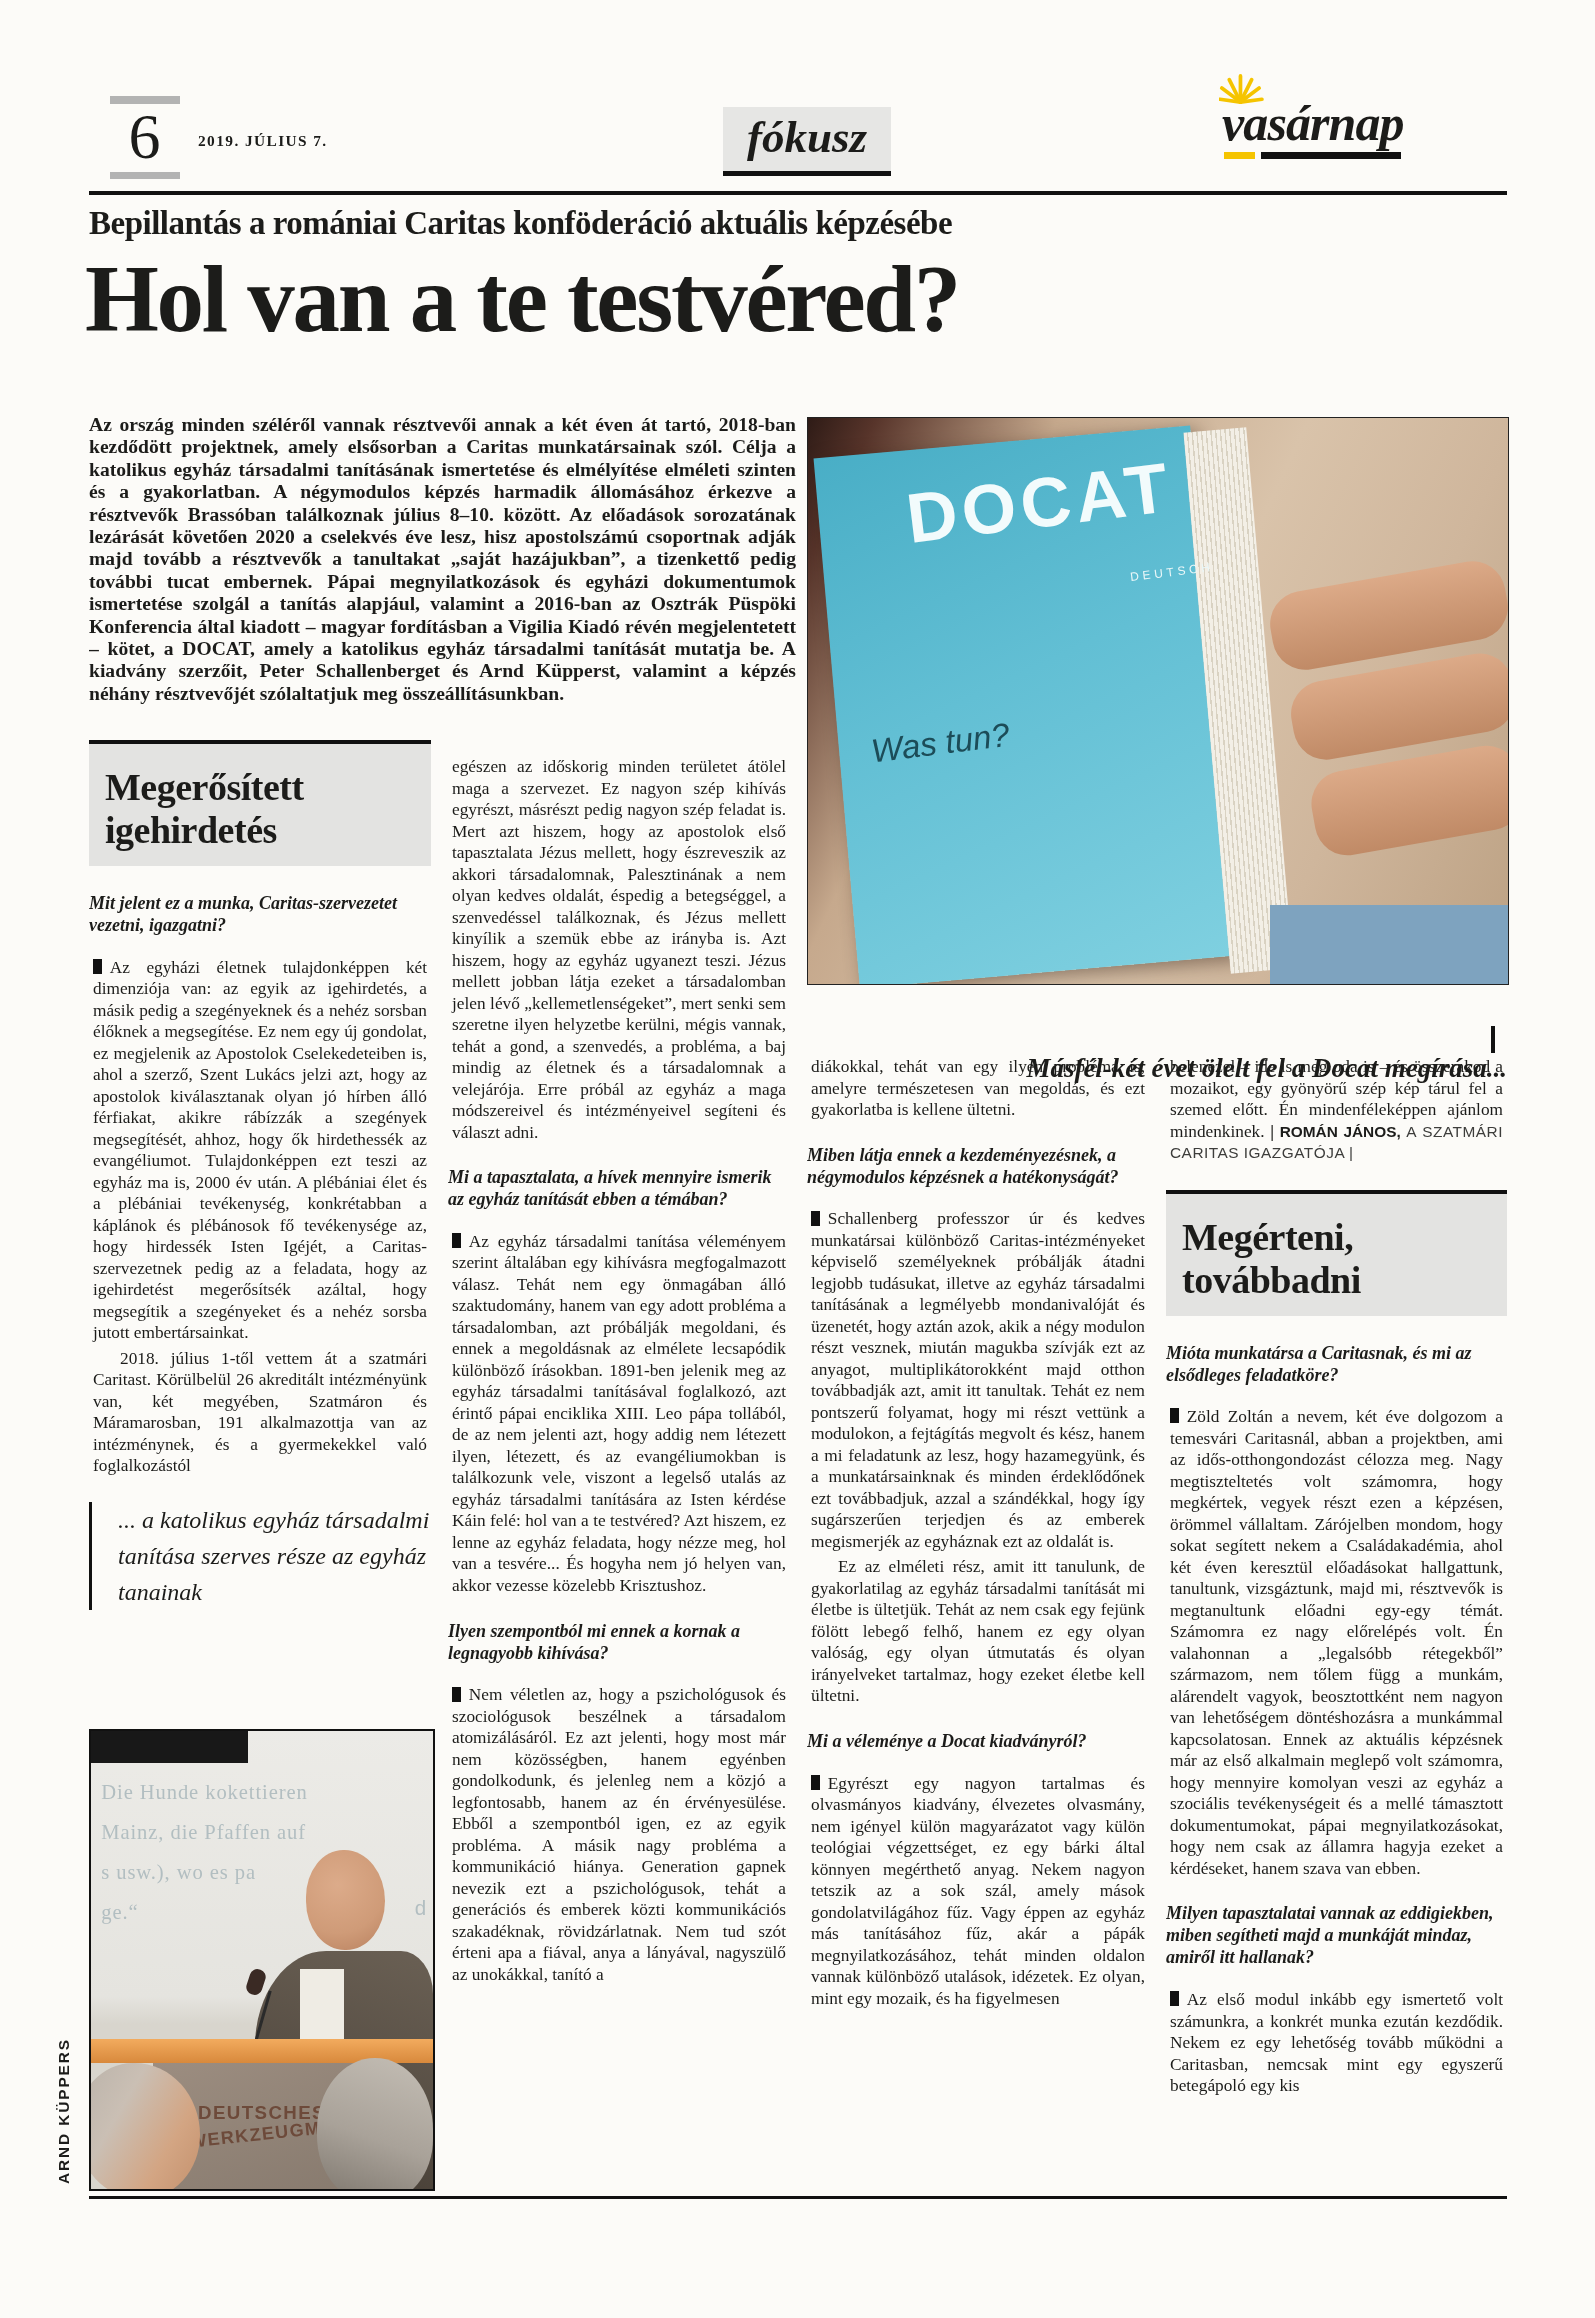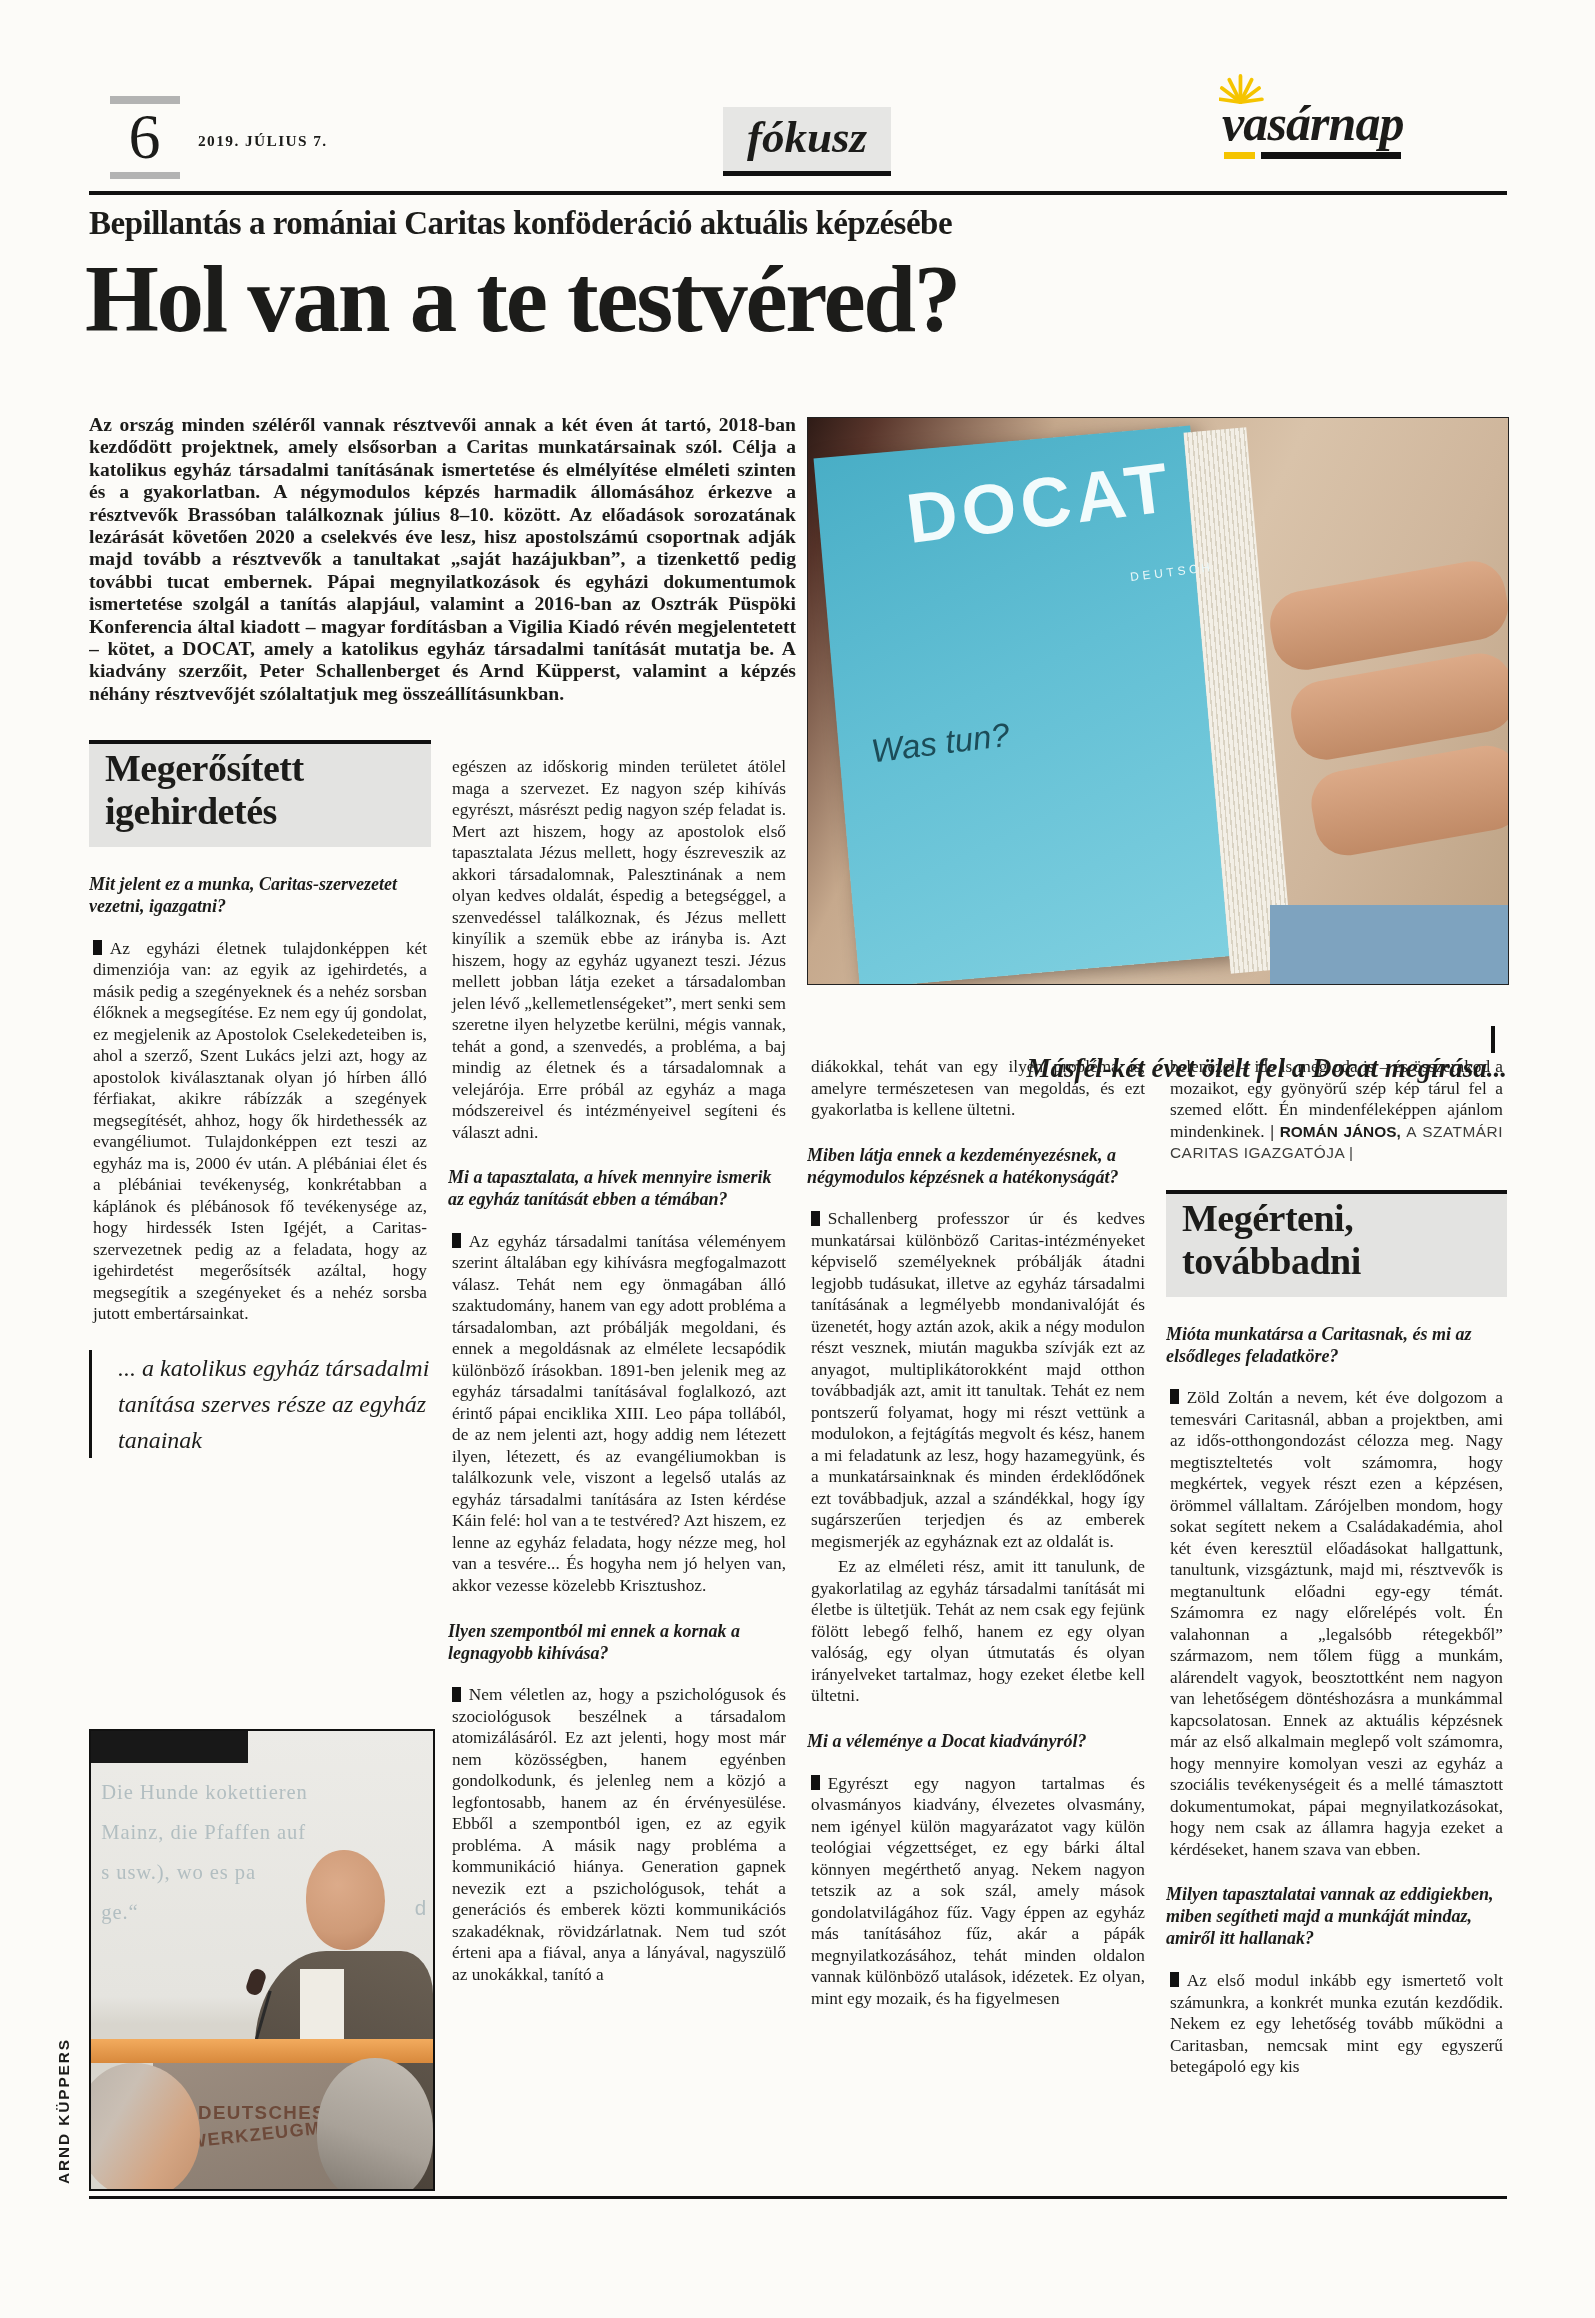--- a/index.html
+++ b/index.html
@@ -32,21 +32,21 @@
         font-weight:bold;line-height:22.4px;text-align:justify;overflow:hidden;}
 
   
   .col{position:absolute;overflow:hidden;font-size:17.3px;line-height:21.5px;text-align:justify;}
   .col p{margin:4px;}
   .q{font-weight:bold;font-style:italic;font-size:18px;line-height:22px;margin:23.4px 0 20.6px !important;
      text-align:left;}
   .indent{text-indent:27px;}
   .marker{display:inline-block;width:9.3px;height:15px;background:#111;margin-right:7.5px;
           vertical-align:-1.4px;}
-  .section-head{background:#e3e3e1;border-top:4.7px solid #111;padding:3px 16px 14px;
+  .section-head{background:#e3e3e1;border-top:4.7px solid #111;padding:22px 16px 14px;
         font-weight:bold;font-size:38px;line-height:43px;letter-spacing:-0.5px;text-align:left;
         margin-bottom:26px;}
   .pullquote{margin-top:25px;border-left:3.3px solid #111;padding-left:26px;font-style:italic;
         font-size:24px;line-height:36px;text-align:left;}
   .attr-sep{font-weight:bold;}
   .attr-name{font-family:"Liberation Sans","DejaVu Sans",sans-serif;font-weight:bold;font-size:15.4px;}
   .attr-role{font-family:"Liberation Sans","DejaVu Sans",sans-serif;font-size:15.4px;color:#3d3d3b;
         letter-spacing:0.5px;}
 
   .col1{left:89px;top:740px;width:342px;height:986px;}
@@ -172,20 +172,21 @@
   </div>
   <div class="cap-row">
     <span class="cap-bar"></span>
     <span class="caption">Másfél-két évet ölelt fel a Docat megírása...</span>
   </div>
 
   <div class="col col1">
     <div class="section-head">Megerősített igehirdetés</div>
     <p class="q">Mit jelent ez a munka, Caritas-szervezetet vezetni, igazgatni?</p>
     <p><span class="marker"></span><span>Az egyházi életnek tulajdonképpen két dimenziója van: az egyik az igehirdetés, a másik pedig a szegényeknek és a nehéz sorsban élőknek a megsegítése. Ez nem egy új gondolat, ez megjelenik az Apostolok Cselekedeteiben is, ahol a szerző, Szent Lukács jelzi azt, hogy az apostolok kiválasztanak olyan jó hírben álló férfiakat, akikre rábízzák a szegények megsegítését, ahhoz, hogy ők hirdethessék az evangéliumot. Tulajdonképpen ezt teszi az egyház ma is, 2000 év után. A plébániai élet és a plébániai tevékenység, konkrétabban a káplánok és plébánosok fő tevékenysége az, hogy hirdessék Isten Igéjét, a Caritas-szervezetnek pedig az a feladata, hogy az igehirdetést megerősítsék azáltal, hogy megsegítik a szegényeket és a nehéz sorsba jutott embertársainkat.</span></p>
+    <p class="indent">2018. július 1-től vettem át a szatmári Caritast. Körülbelül 26 akreditált intézményünk van, két megyében, Szatmáron és Máramarosban, 191 alkalmazottja van az intézménynek, és a gyermekekkel való foglalkozástól</p>
     <div class="pullquote">... a katolikus egyház társadalmi tanítása szerves része az egyház tanainak</div>
   </div>
 
   <div class="col col2">
     <p>egészen az időskorig minden területet átölel maga a szervezet. Ez nagyon szép kihívás egyrészt, másrészt pedig nagyon szép feladat is. Mert azt hiszem, hogy az apostolok első tapasztalata Jézus mellett, hogy észreveszik az akkori társadalomnak, Palesztinának a nem olyan kedves oldalát, éspedig a betegséggel, a szenvedéssel találkoznak, és Jézus mellett kinyílik a szemük ebbe az irányba is. Azt hiszem, hogy az egyház ugyanezt teszi. Jézus mellett jobban látja ezeket a társadalomban jelen lévő „kellemetlenségeket”, mert senki sem szeretne ilyen helyzetbe kerülni, mégis vannak, tehát a gond, a szenvedés, a probléma, a baj mindig az életnek és a társadalomnak a velejárója. Erre próbál az egyház a maga módszereivel és intézményeivel segíteni és választ adni.</p>
     <p class="q">Mi a tapasztalata, a hívek mennyire ismerik az egyház tanítását ebben a témában?</p>
     <p><span class="marker"></span><span>Az egyház társadalmi tanítása véleményem szerint általában egy kihívásra megfogalmazott válasz. Tehát nem egy önmagában álló szaktudomány, hanem van egy adott probléma a társadalomban, azt próbálják megoldani, és ennek a megoldásnak az elmélete lecsapódik különböző írásokban. 1891-ben jelenik meg az egyház társadalmi tanításával foglalkozó, azt érintő pápai enciklika XIII. Leo pápa tollából, de az nem jelenti azt, hogy addig nem létezett ilyen, létezett, és az evangéliumokban is találkozunk vele, viszont a legelső utalás az egyház társadalmi tanítására az Isten kérdése Káin felé: hol van a te testvéred? Azt hiszem, ez lenne az egyház feladata, hogy nézze meg, hol van a tesvére... És hogyha nem jó helyen van, akkor vezesse közelebb Krisztushoz.</span></p>
     <p class="q">Ilyen szempontból mi ennek a kornak a legnagyobb kihívása?</p>
     <p><span class="marker"></span><span>Nem véletlen az, hogy a pszichológusok és szociológusok beszélnek a társadalom atomizálásáról. Ez azt jelenti, hogy most már nem közösségben, hanem egyénben gondolkodunk, és jelenleg nem a közjó a legfontosabb, hanem az én érvényesülése. Ebből a szempontból igen, ez az egyik probléma. A másik nagy probléma a kommunikáció hiánya. Generation gapnek nevezik ezt a pszichológusok, tehát a generációs és emberek közti kommunikációs szakadéknak, rövidzárlatnak. Nem tud szót érteni apa a fiával, anya a lányával, nagyszülő az unokákkal, tanító a</span></p>
   </div>

